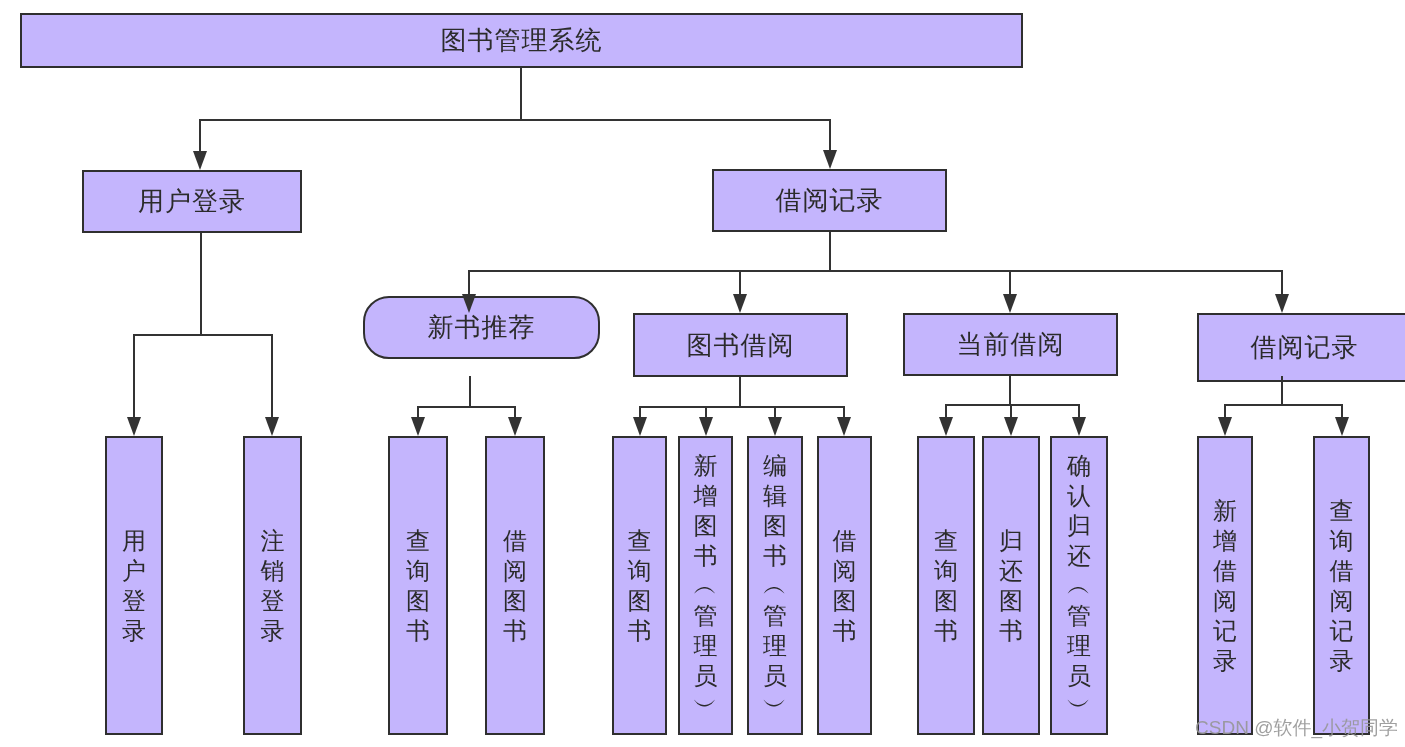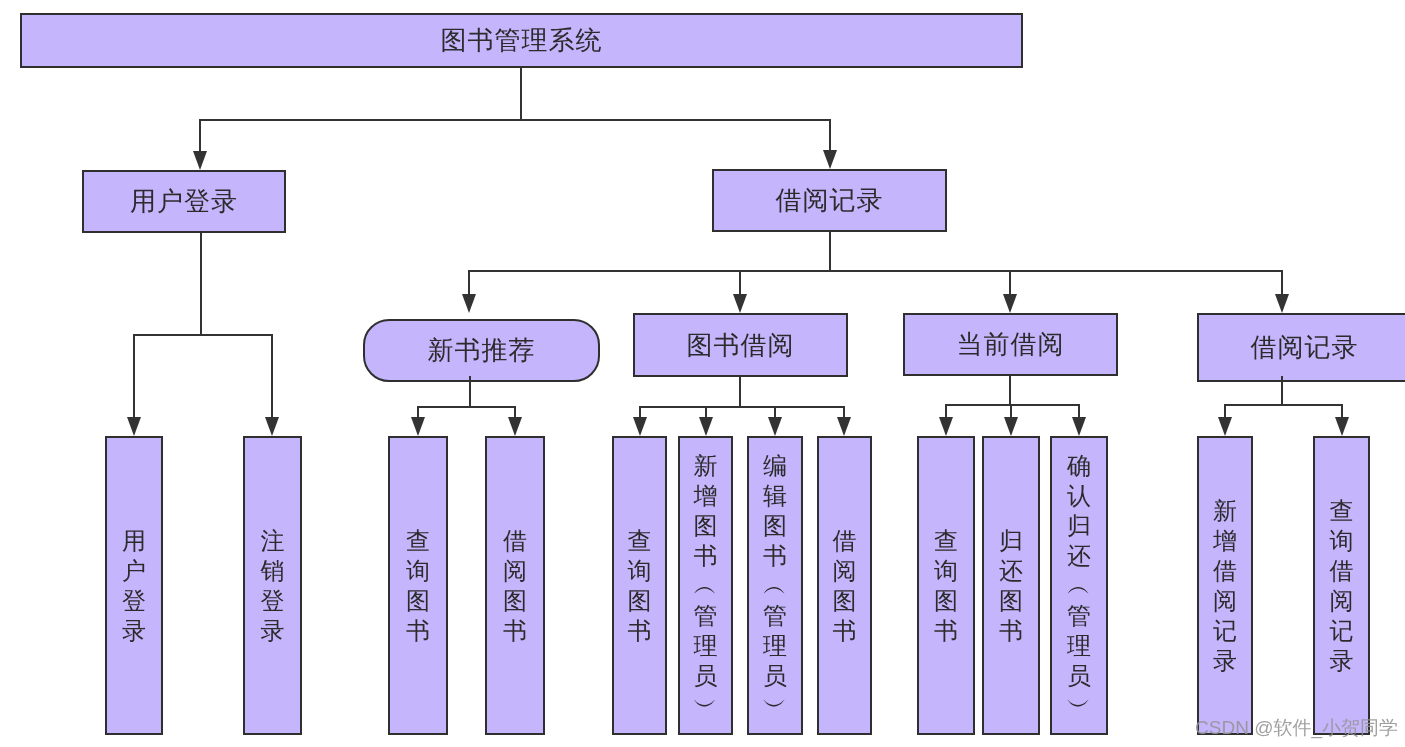--- a/index.html
+++ b/index.html
@@ -61,28 +61,28 @@
 </style>
 </head>
 <body>
 
 <div class="stage">
 
   <div class="node" style="left:20px; top:13px; width:1003px; height:55px;">
     <span class="hlabel">图书管理系统</span>
   </div>
 
-  <div class="node" style="left:82px; top:170px; width:204px; height:63px;">
+  <div class="node" style="left:82px; top:170px; width:220px; height:63px;">
     <span class="hlabel">用户登录</span>
   </div>
   <div class="node" style="left:712px; top:169px; width:235px; height:63px;">
     <span class="hlabel">借阅记录</span>
   </div>
 
-  <div class="node" style="left:363px; top:319px; width:237px; height:63px;border-radius:26px;">
+  <div class="node" style="left:363px; top:296px; width:237px; height:63px;border-radius:26px;">
     <span class="hlabel">新书推荐</span>
   </div>
   <div class="node" style="left:903px; top:313px; width:215px; height:63px;">
     <span class="hlabel">当前借阅</span>
   </div>
   <div class="node" style="left:633px; top:313px; width:215px; height:64px;">
     <span class="hlabel">图书借阅</span>
   </div>
   <div class="node" style="left:1173px; top:313px; width:215px; height:69px;margin-left:24px;">
     <span class="hlabel">借阅记录</span>

